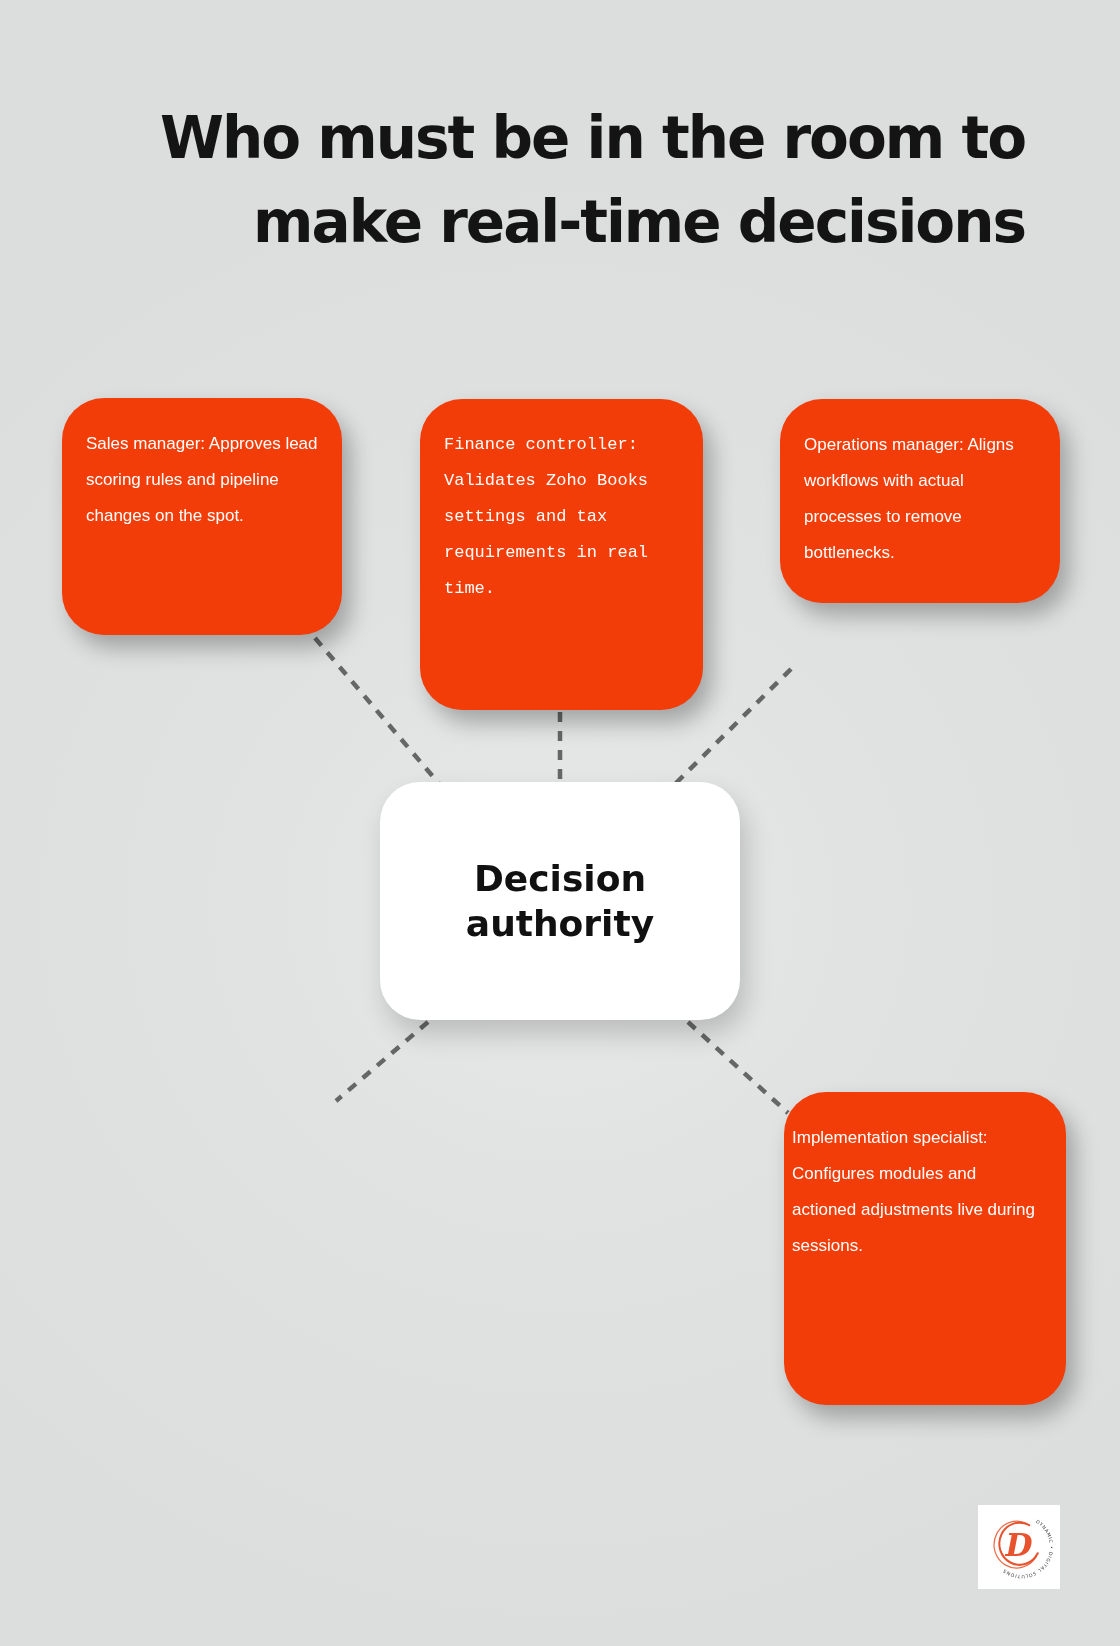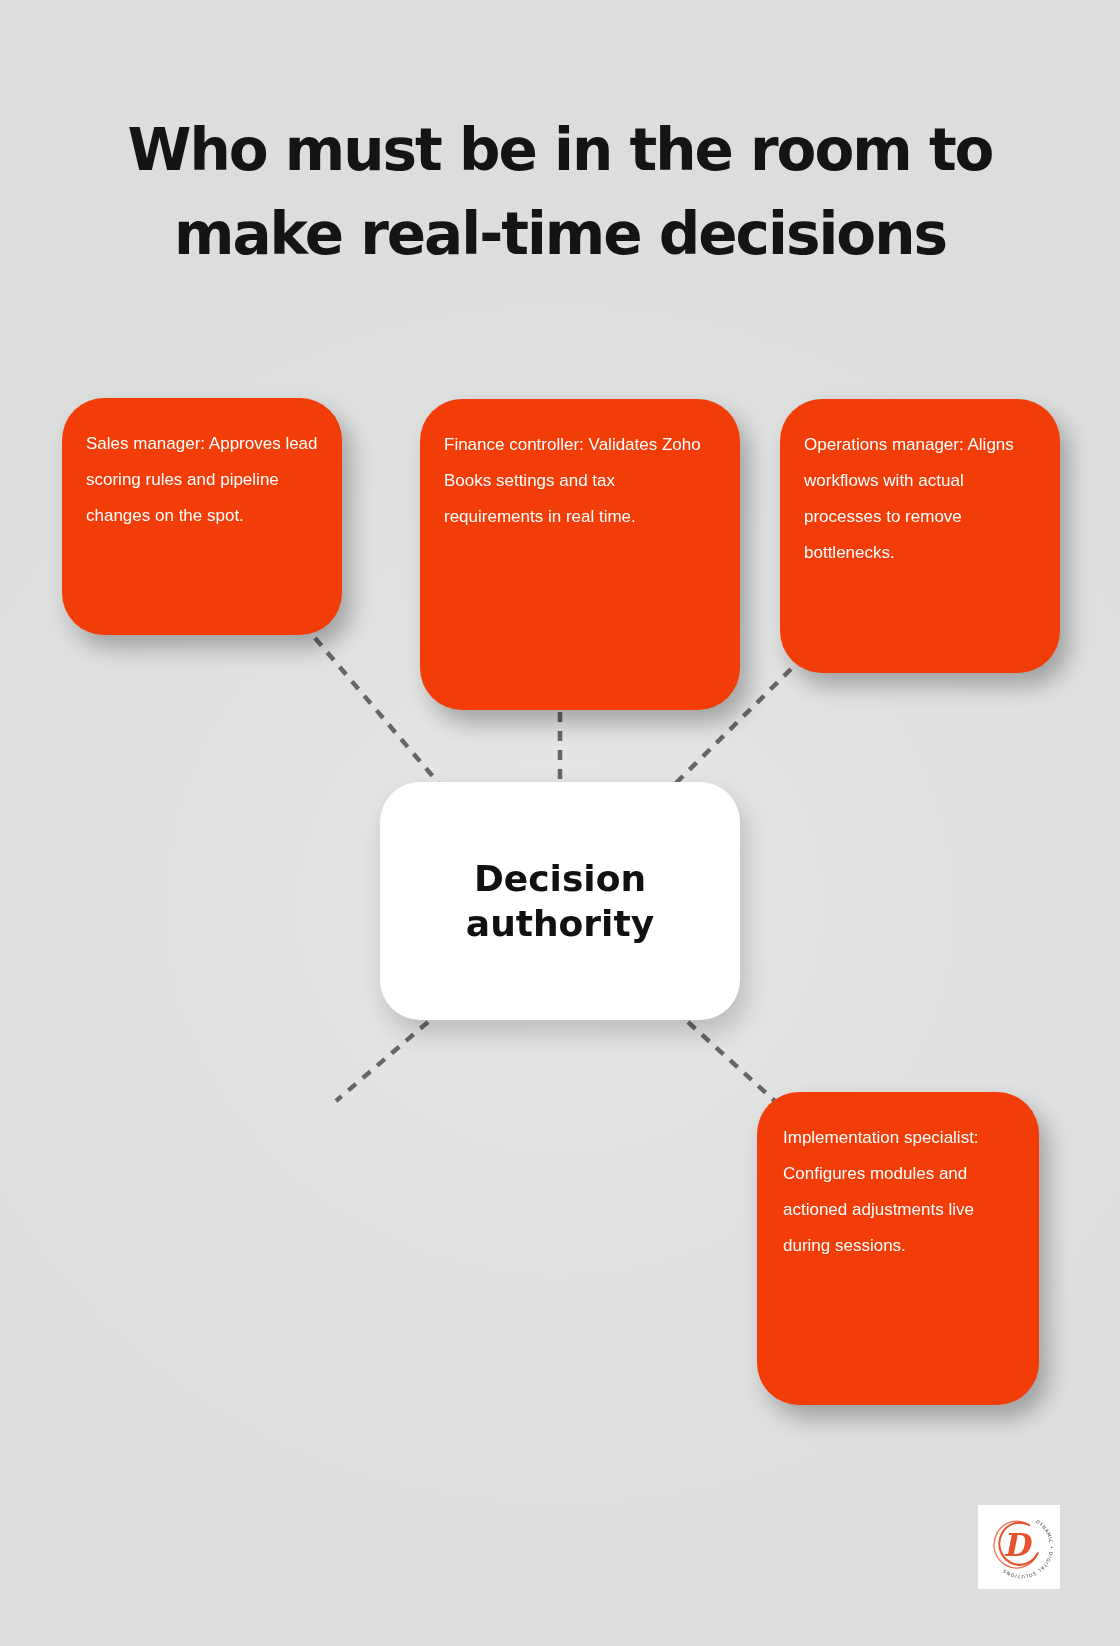--- a/index.html
+++ b/index.html
@@ -14,23 +14,23 @@
     height: 1646px;
     margin: 0 auto;
     overflow: hidden;
     background: radial-gradient(ellipse 70% 45% at 50% 55%, #e7e8e8 0%, #e0e1e1 45%, #dedfdf 75%, #dcdddd 100%);
   }
   .title {
     position: absolute;
     top: 96px;
     left: 0;
     right: 0;
-    margin: 12px auto;
+    margin: 0 auto;
     max-width: 930px;
-    text-align: center;
+    text-align: right;
     font-family: "DejaVu Sans", sans-serif;
     font-weight: bold;
     font-size: 58px;
     line-height: 84px;
     letter-spacing: -2px;
     color: #141414;
   }
   .connectors {
     position: absolute;
     left: 0;
@@ -48,24 +48,24 @@
     padding: 28px 24px 24px 24px;
     box-shadow: 9px 13px 22px rgba(0, 0, 0, 0.28);
   }
   .node p {
     margin: 0;
     font-size: 17px;
     line-height: 36px;
     font-weight: normal;
   }
   .node-sales          { left: 62px;  top: 398px; width: 280px; height: 237px; }
-  .node-finance        { left: 420px; top: 399px; width: 320px; height: 311px; }
-  .node-operations     { left: 780px; top: 399px; width: 280px; height: 274px; }
+  .node-finance        { left: 420px; top: 399px; width: 283px; height: 311px; font-family: Liberation Mono, monospace; }
+  .node-operations     { left: 780px; top: 399px; width: 280px; height: 204px; }
   .node-leadership     { left: 60px;  top: 1095px; width: 282px; height: 270px; }
-  .node-implementation { left: 757px; top: 1092px; width: 282px; height: 313px; padding-left: 26px; padding-right: 26px; }
+  .node-implementation { left: 784px; top: 1092px; width: 282px; height: 313px; padding-left: 8px; padding-right: 26px; }
   .center-box {
     position: absolute;
     left: 380px;
     top: 782px;
     width: 360px;
     height: 238px;
     background: #ffffff;
     border-radius: 40px;
     box-shadow: 6px 14px 26px rgba(0, 0, 0, 0.18);
     display: flex;

